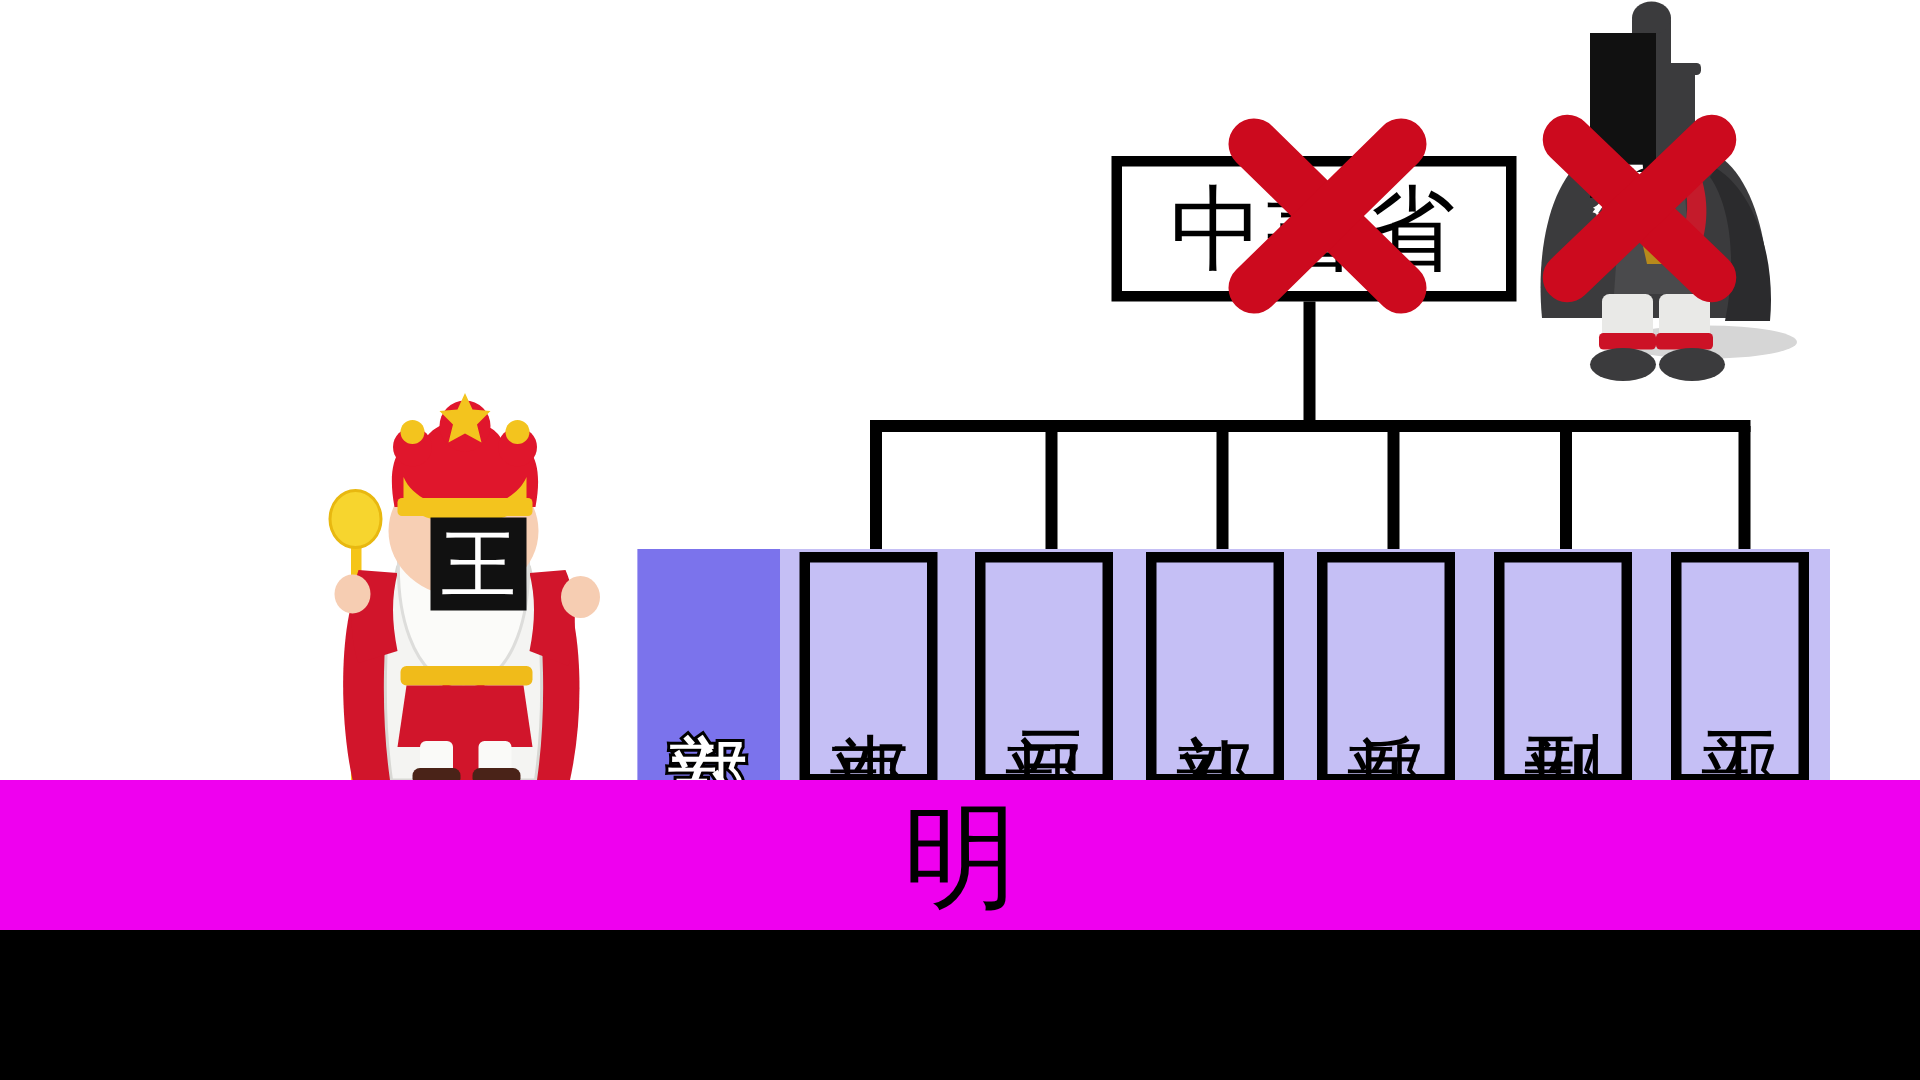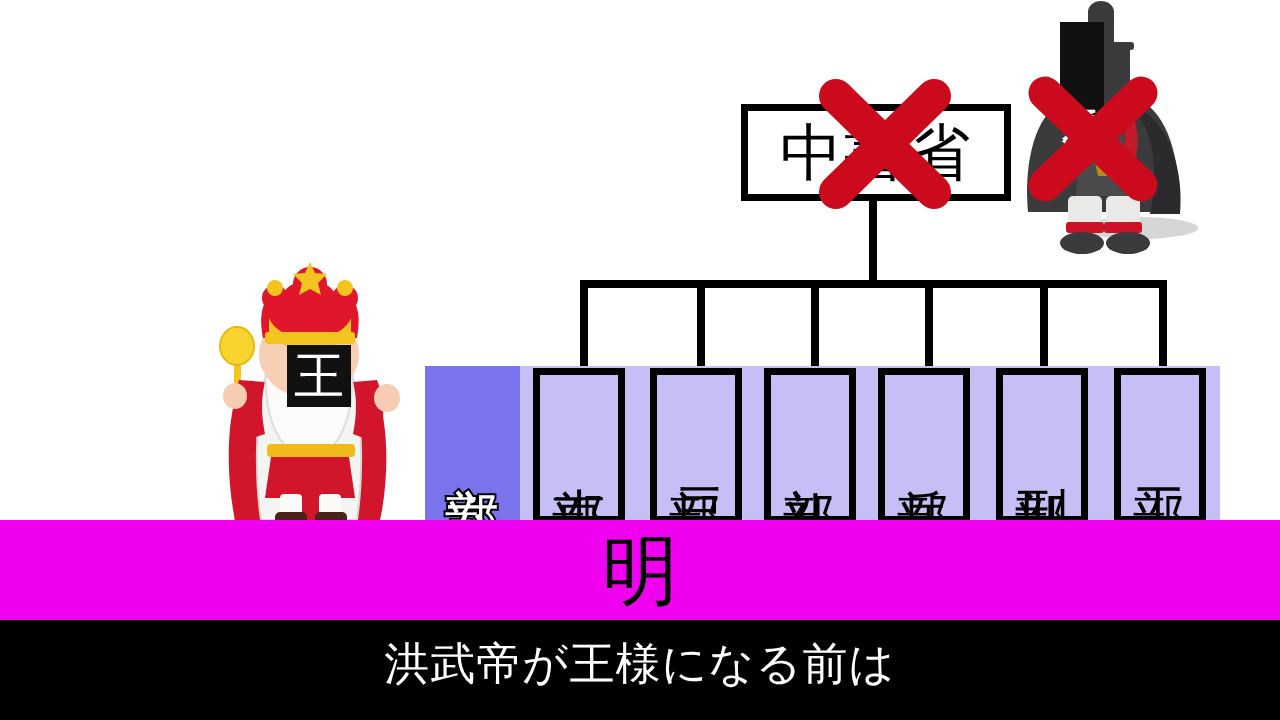--- a/index.html
+++ b/index.html
@@ -336,15 +336,14 @@
     <g stroke="#cc0a1e" stroke-width="33" stroke-linecap="round">
       <line x1="23" y1="21" x2="119" y2="113"></line>
       <line x1="119" y1="21" x2="23" y2="113"></line>
     </g>
   </svg>
 
   <div class="banner"></div>
   <div class="banner-label">明</div>
 
   <div class="subtitle-bar"></div>
-  <div class="subtitle-text">洪武帝が王様になる前は</div>
 
 </div>
 
 </body></html>

